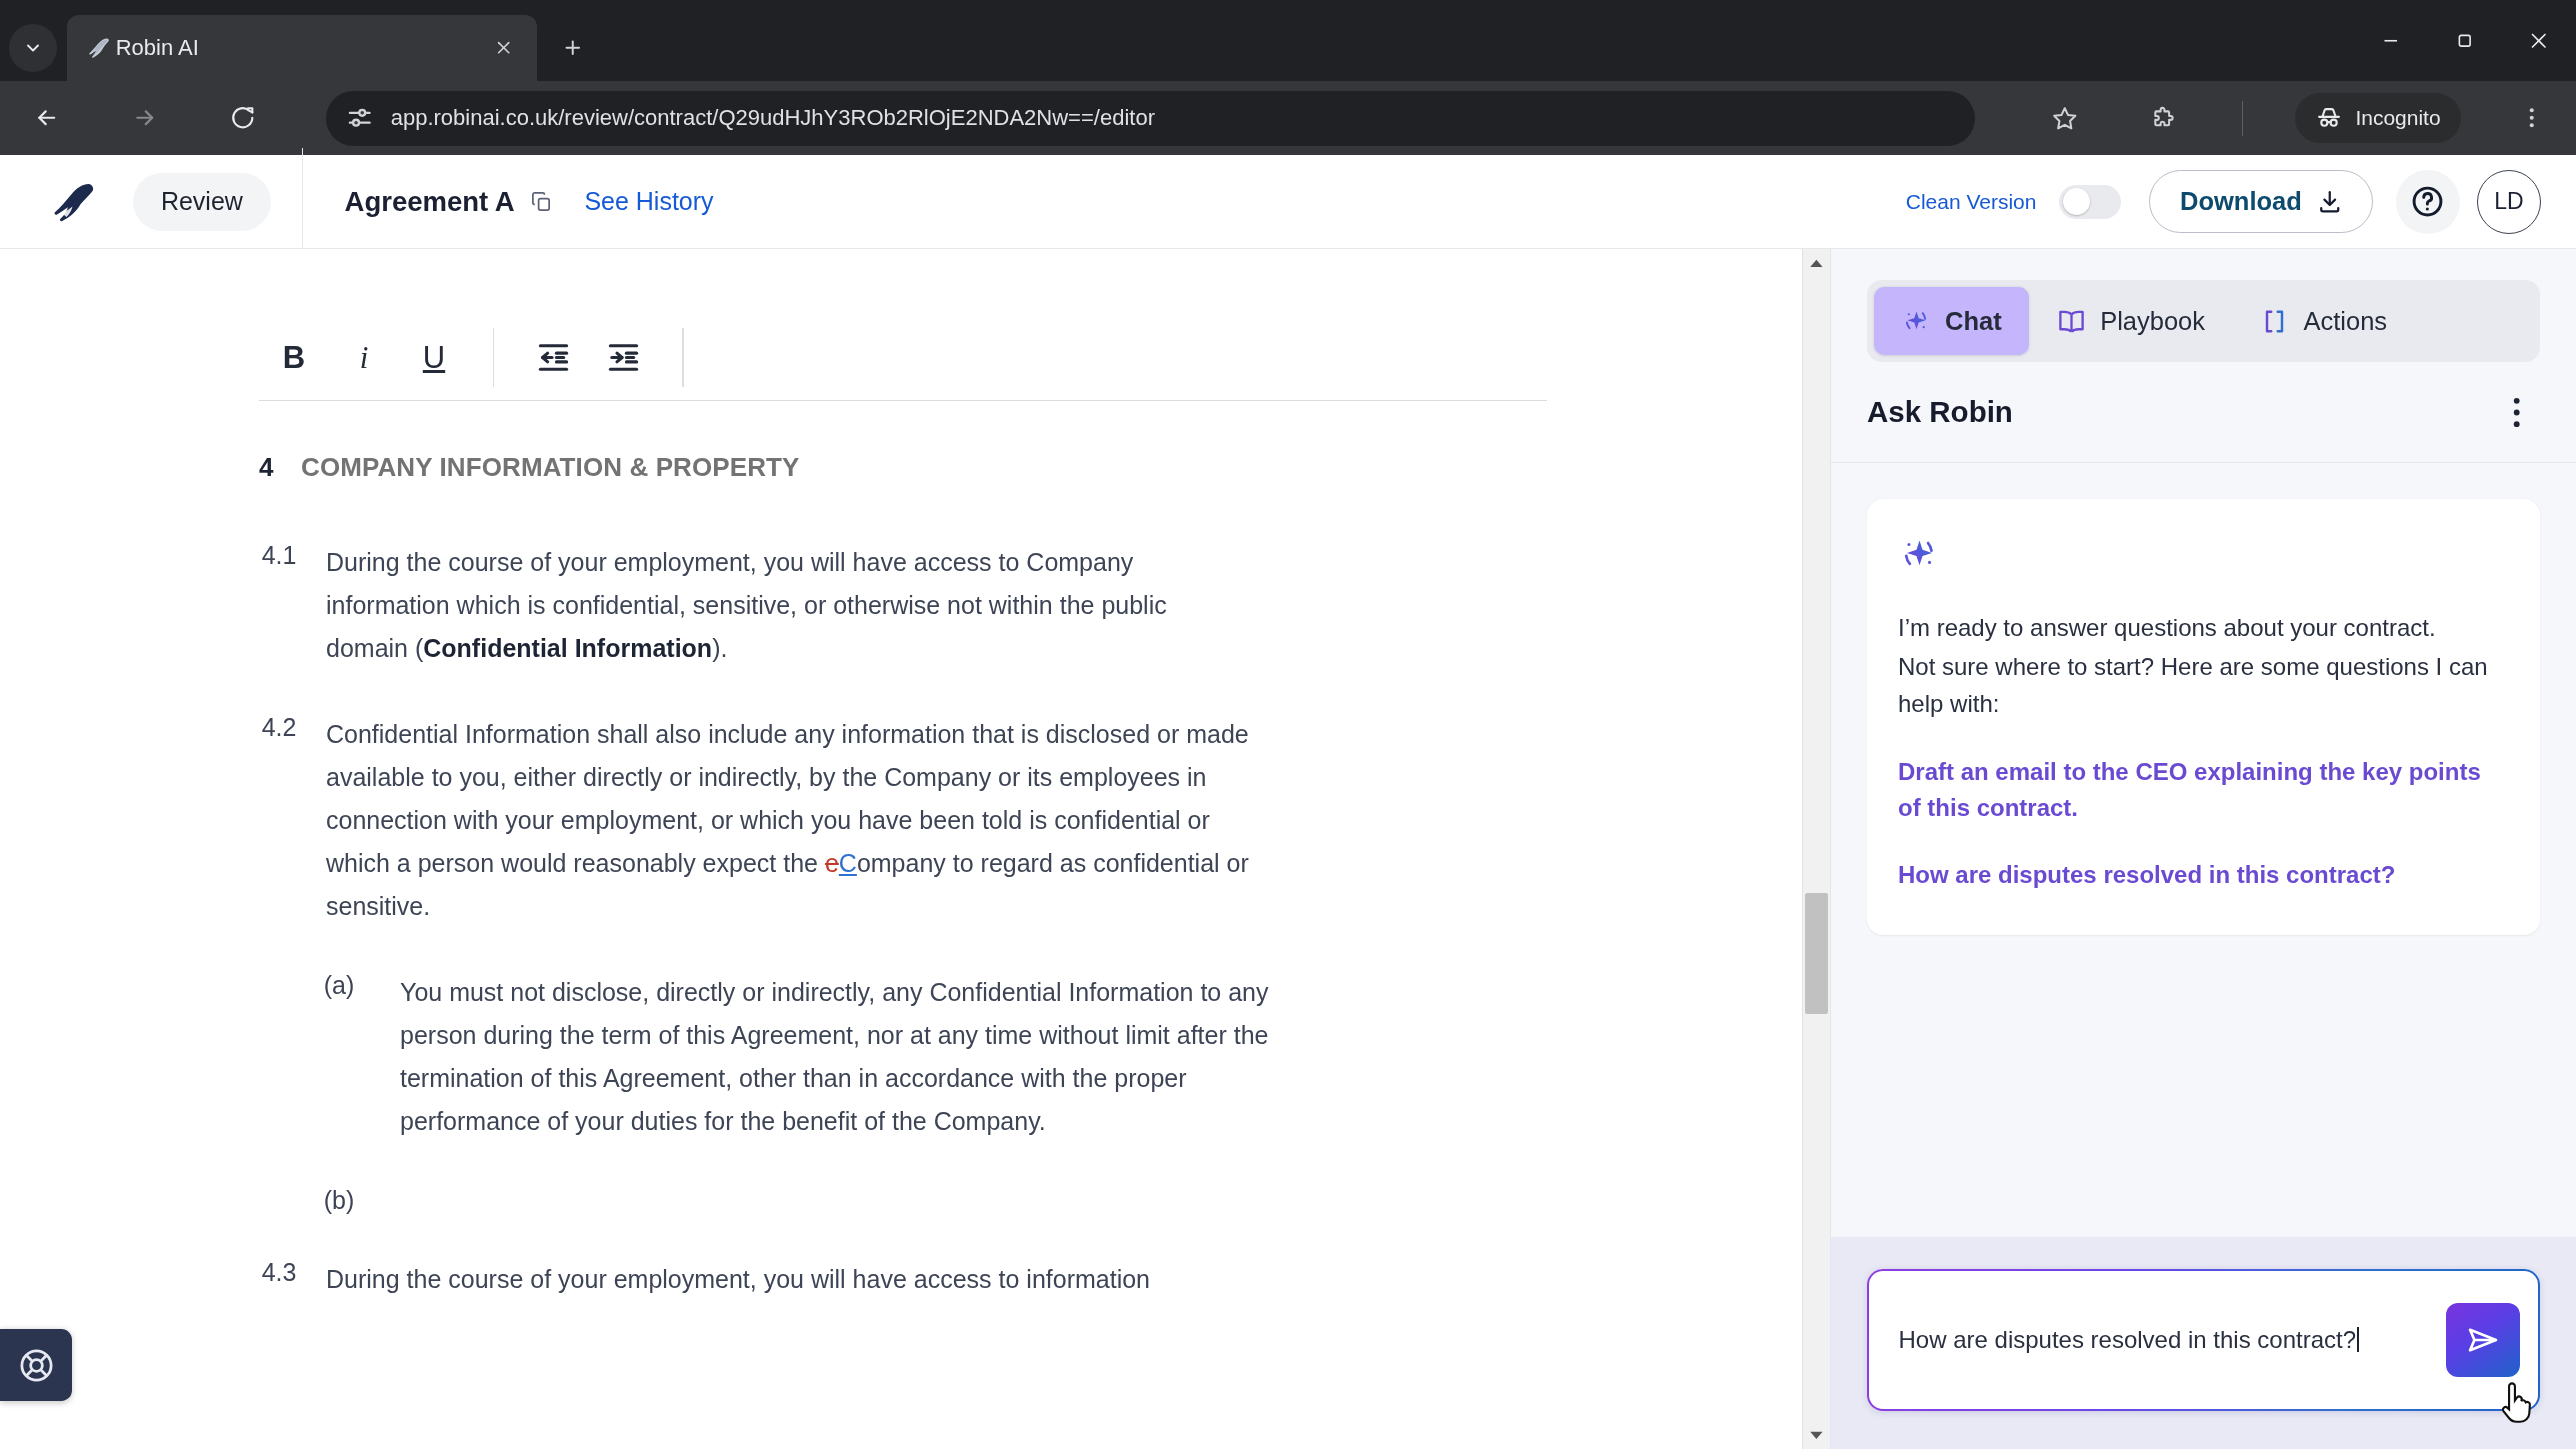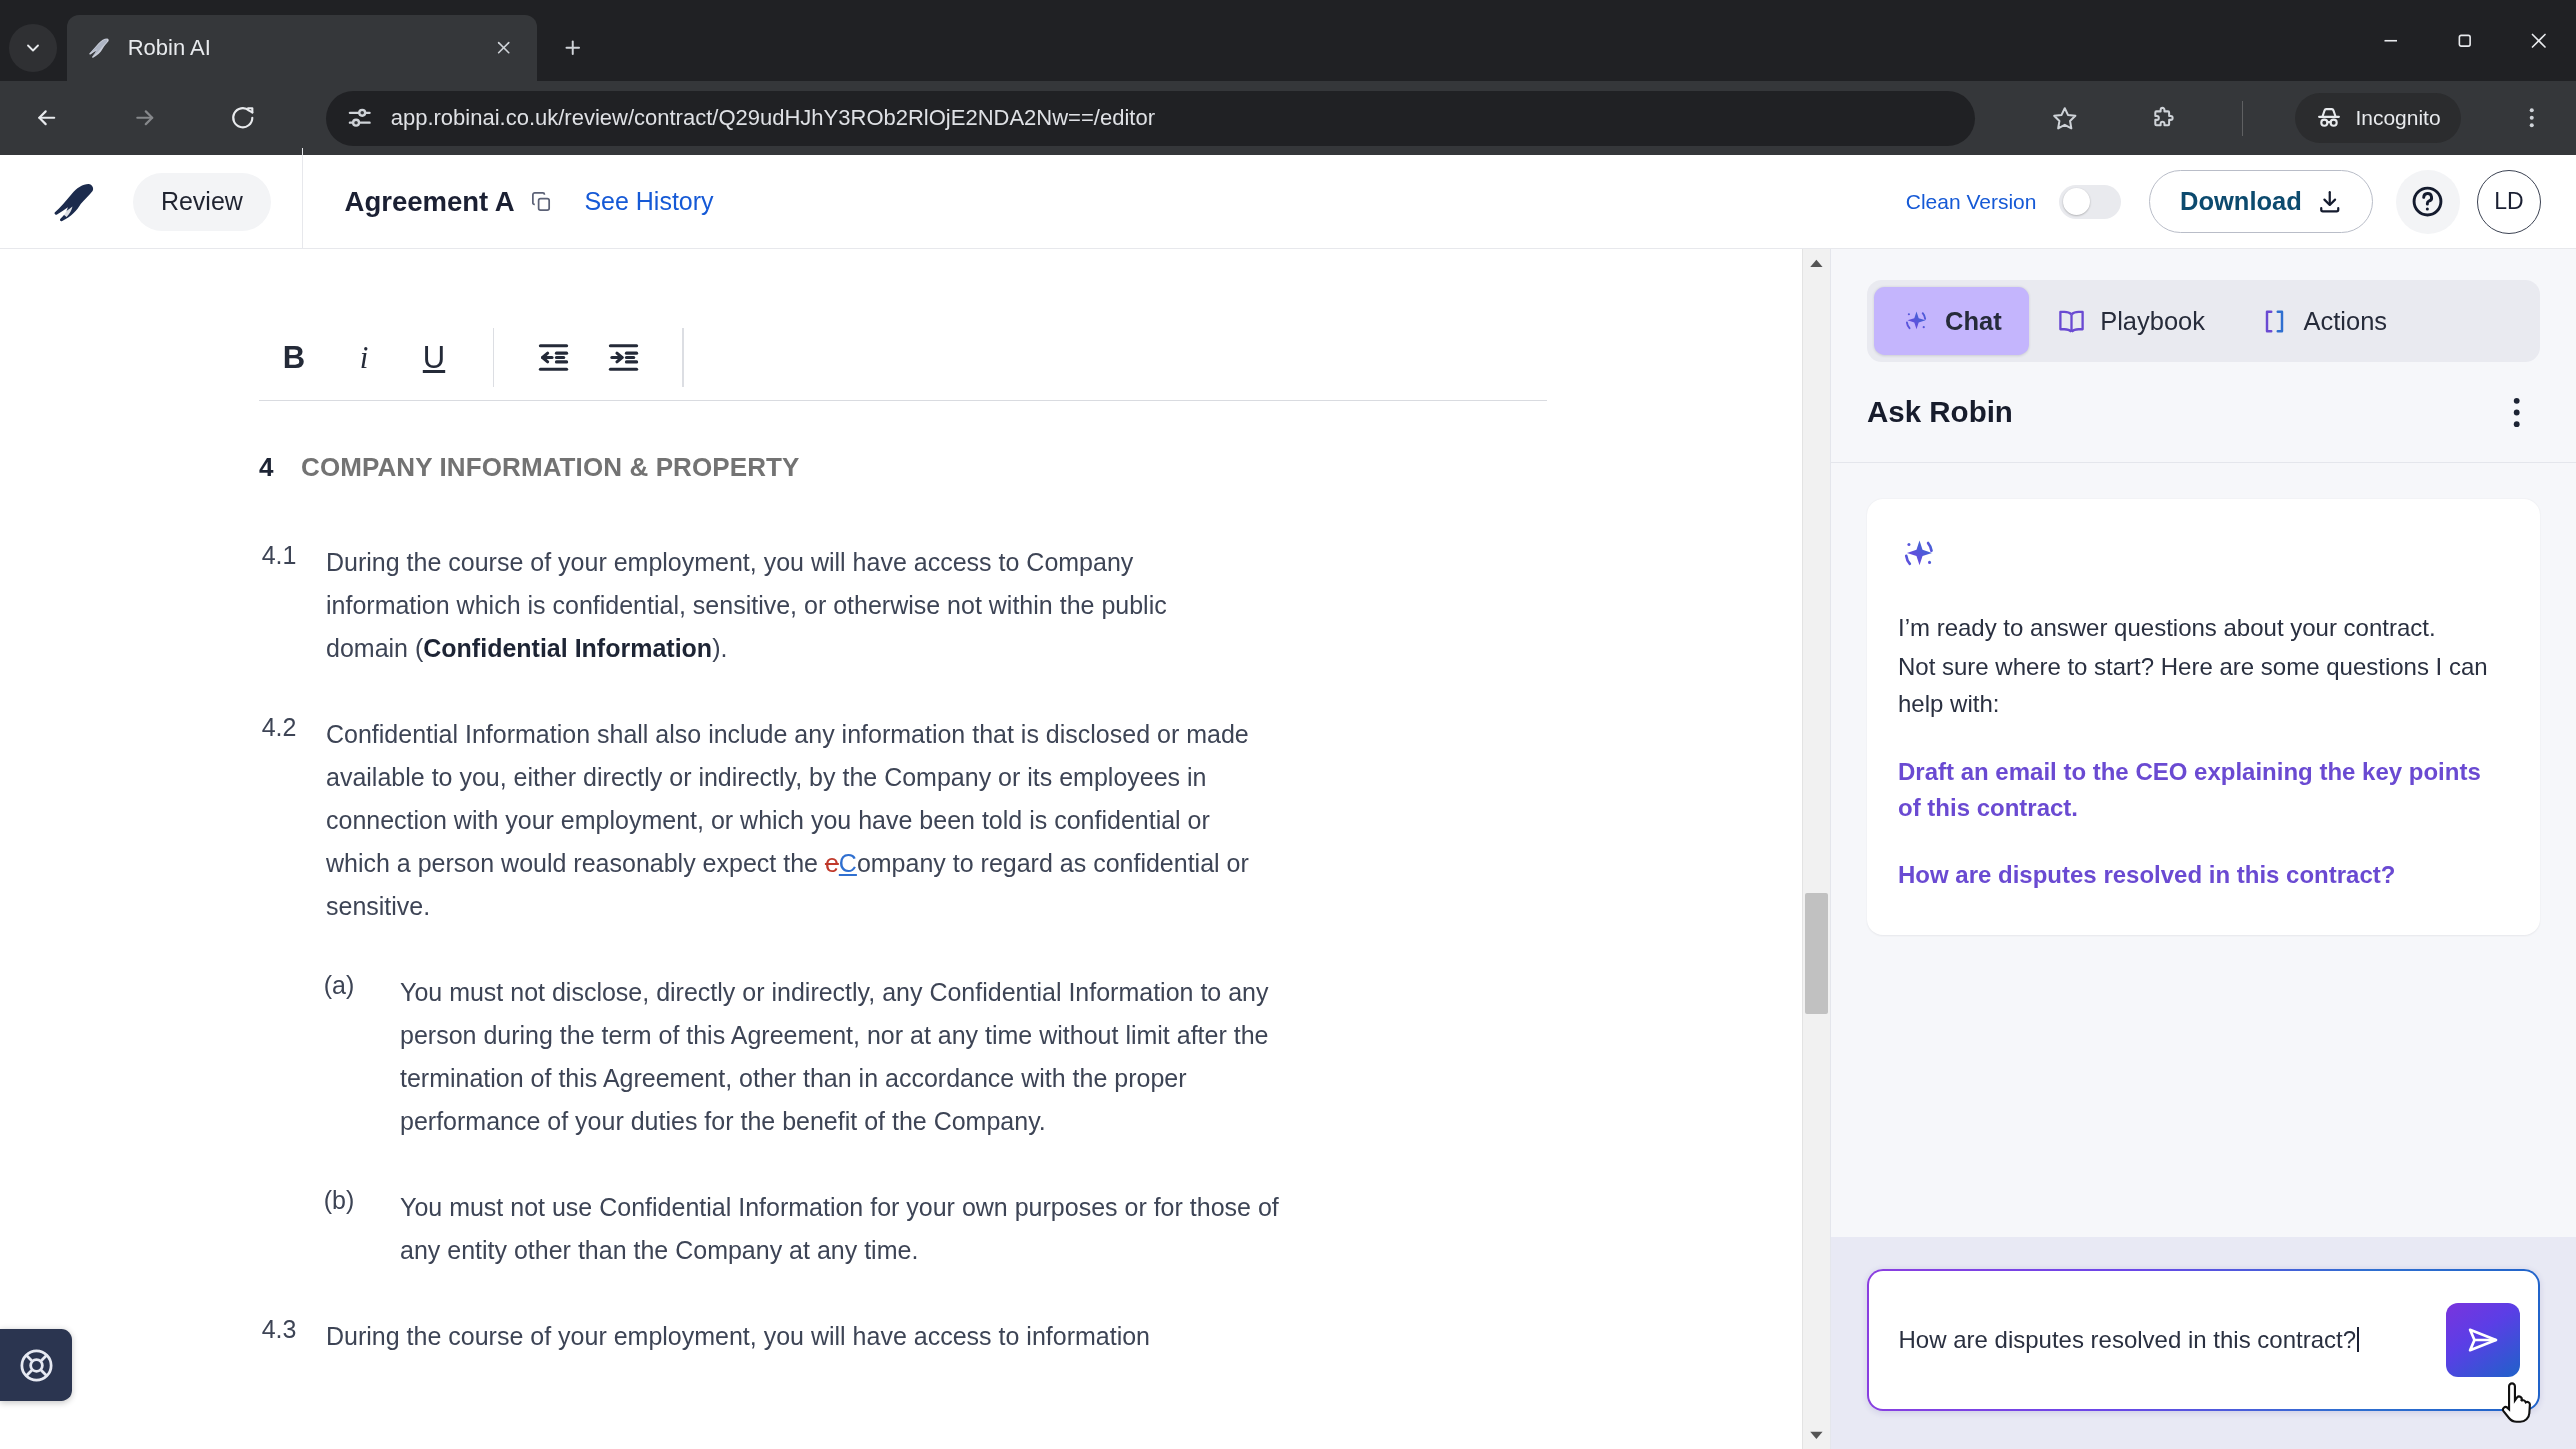--- a/index.html
+++ b/index.html
@@ -34,21 +34,21 @@
     margin-left: 9.4px;
     height: 66px; width: 470px;
     background: #35373a;
     border-radius: 12px 12px 0 0;
     display: flex; align-items: center;
     padding: 0 17.4px;
     position: relative;
   }
   .tab-favicon { width: 29.5px; height: 29.5px; display:flex; align-items:center; justify-content:center; flex:0 0 auto; }
   .tab-title {
-    color: #e8eaed; font-size: 22px; margin-left: 14px;
+    color: #e8eaed; font-size: 22px; margin-left: 2px;
     white-space: nowrap; overflow: hidden; text-overflow: ellipsis; flex: 1 1 auto;
   }
   .tab-close { width: 32px; height: 32px; display:flex; align-items:center; justify-content:center; border-radius: 50%; flex:0 0 auto;}
   .tab-close svg { width: 17.4px; height: 17.4px; }
   .newtab { width: 47px; height: 47px; margin: 0 0 9.4px 12px; display:flex; align-items:center; justify-content:center; border-radius:50%; }
   .newtab svg { width: 21.5px; height: 21.5px; }
 
   .winctrls { position: absolute; right: 0; top: 0; height: 81px; display: flex; align-items: center; }
   .winbtn { width: 74px; height: 81px; display: flex; align-items: center; justify-content: center; }
   .winbtn svg { width: 21.5px; height: 21.5px; }
@@ -493,21 +493,20 @@
             <span class="txt"><span>Confidential Information shall also include any information that is disclosed or made available to you, either directly or indirectly, by the Company or its employees in connection with your employment, or which you have been told is confidential or which a person would reasonably expect the </span><span class="del">e</span><span class="ins">C</span><span>ompany to regard as confidential or sensitive.</span></span>
           </div>
 
           <div class="clause lvl2">
             <span class="num">(a)</span>
             <span class="txt">You must not disclose, directly or indirectly, any Confidential Information to any person during the term of this Agreement, nor at any time without limit after the termination of this Agreement, other than in accordance with the proper performance of your duties for the benefit of the Company.</span>
           </div>
 
           <div class="clause lvl2">
             <span class="num">(b)</span>
-            <span class="txt">You must not use Confidential Information for your own purposes or for those of any entity other than the Company at any time.</span>
           </div>
 
           <div class="clause">
             <span class="num">4.3</span>
             <span class="txt">During the course of your employment, you will have access to information</span>
           </div>
 
         </div>
       </div>
 

